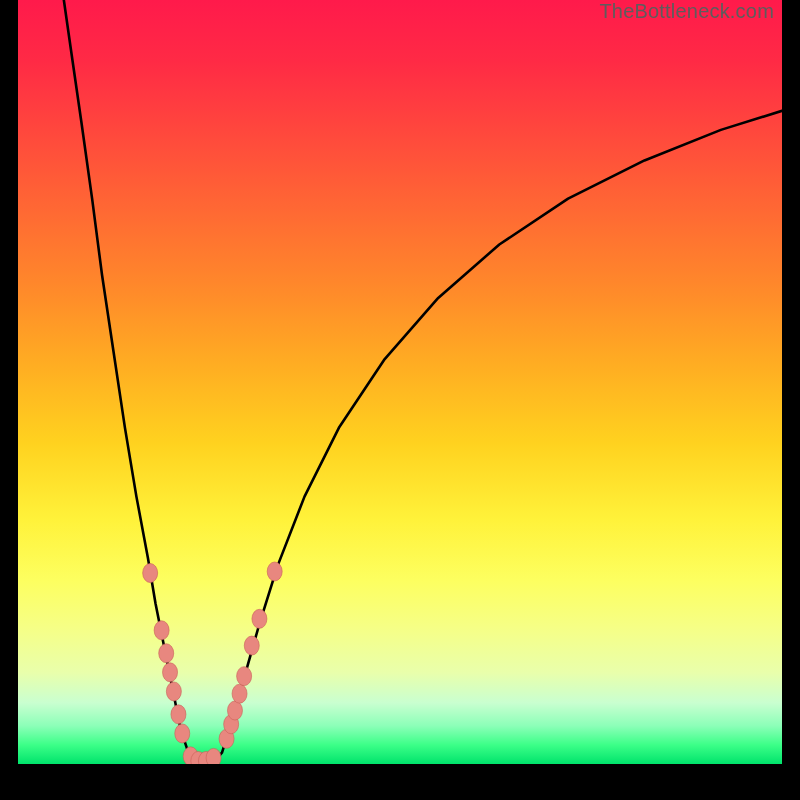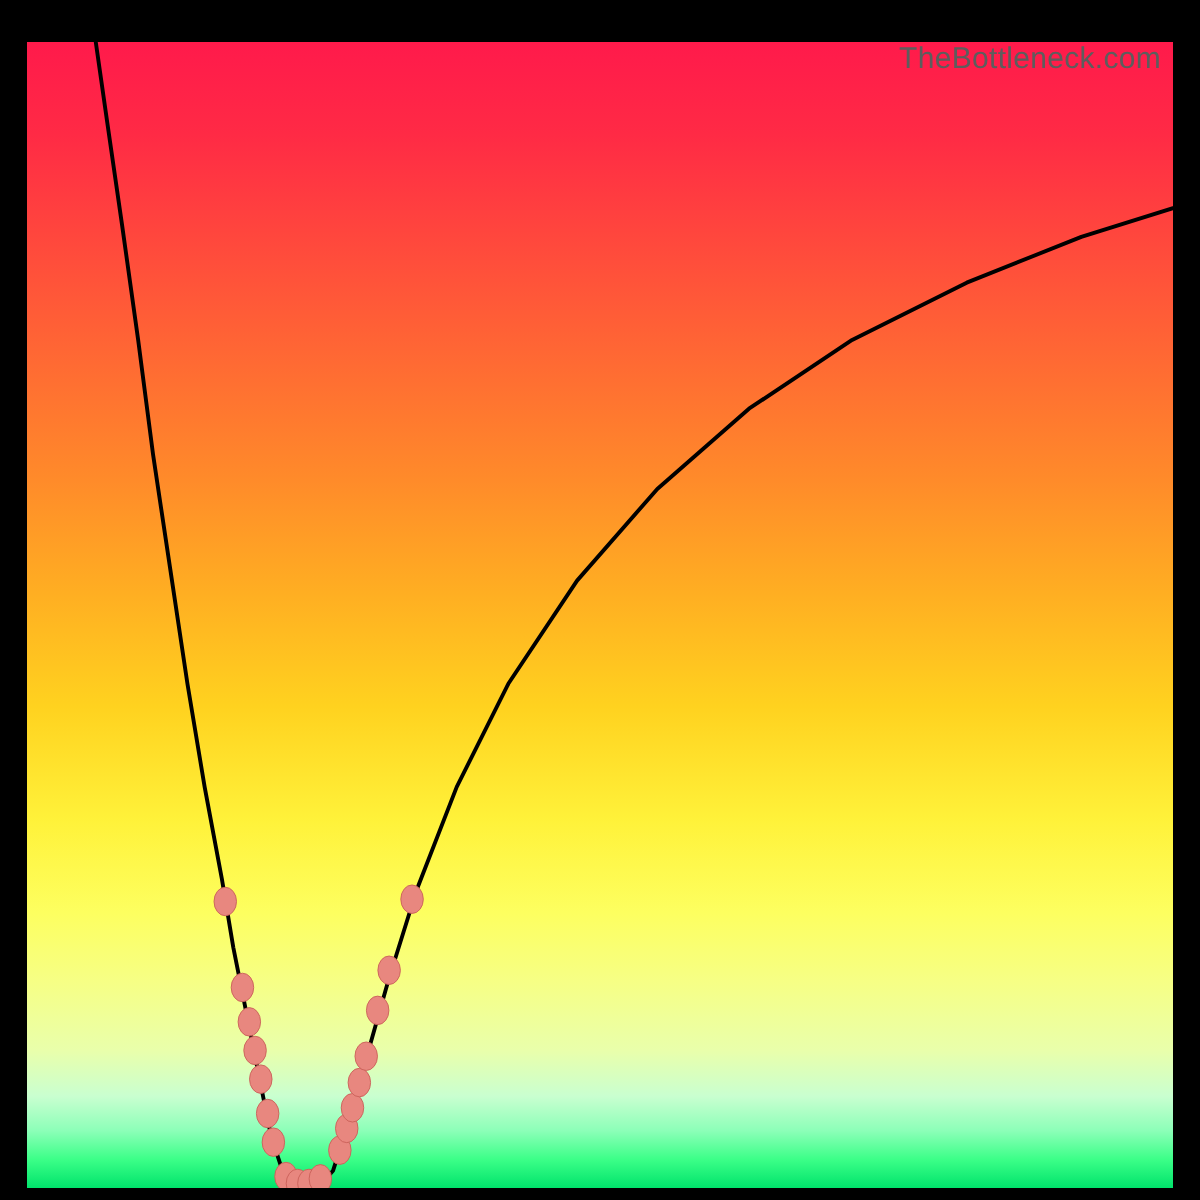--- a/index.html
+++ b/index.html
@@ -12,21 +12,21 @@
   }
   .frame {
     width: 800px;
     height: 800px;
     background: #000;
     position: relative;
   }
   .plot-area {
     position: absolute;
     left: 18px;
-    top: 28px;
+    top: 0;
     width: 764px;
     height: 764px;
     overflow: hidden;
   }
   .gradient {
     position: absolute;
     inset: 0;
     background: linear-gradient(to bottom,
       #ff1a4b 0%,
       #ff2a45 8%,

